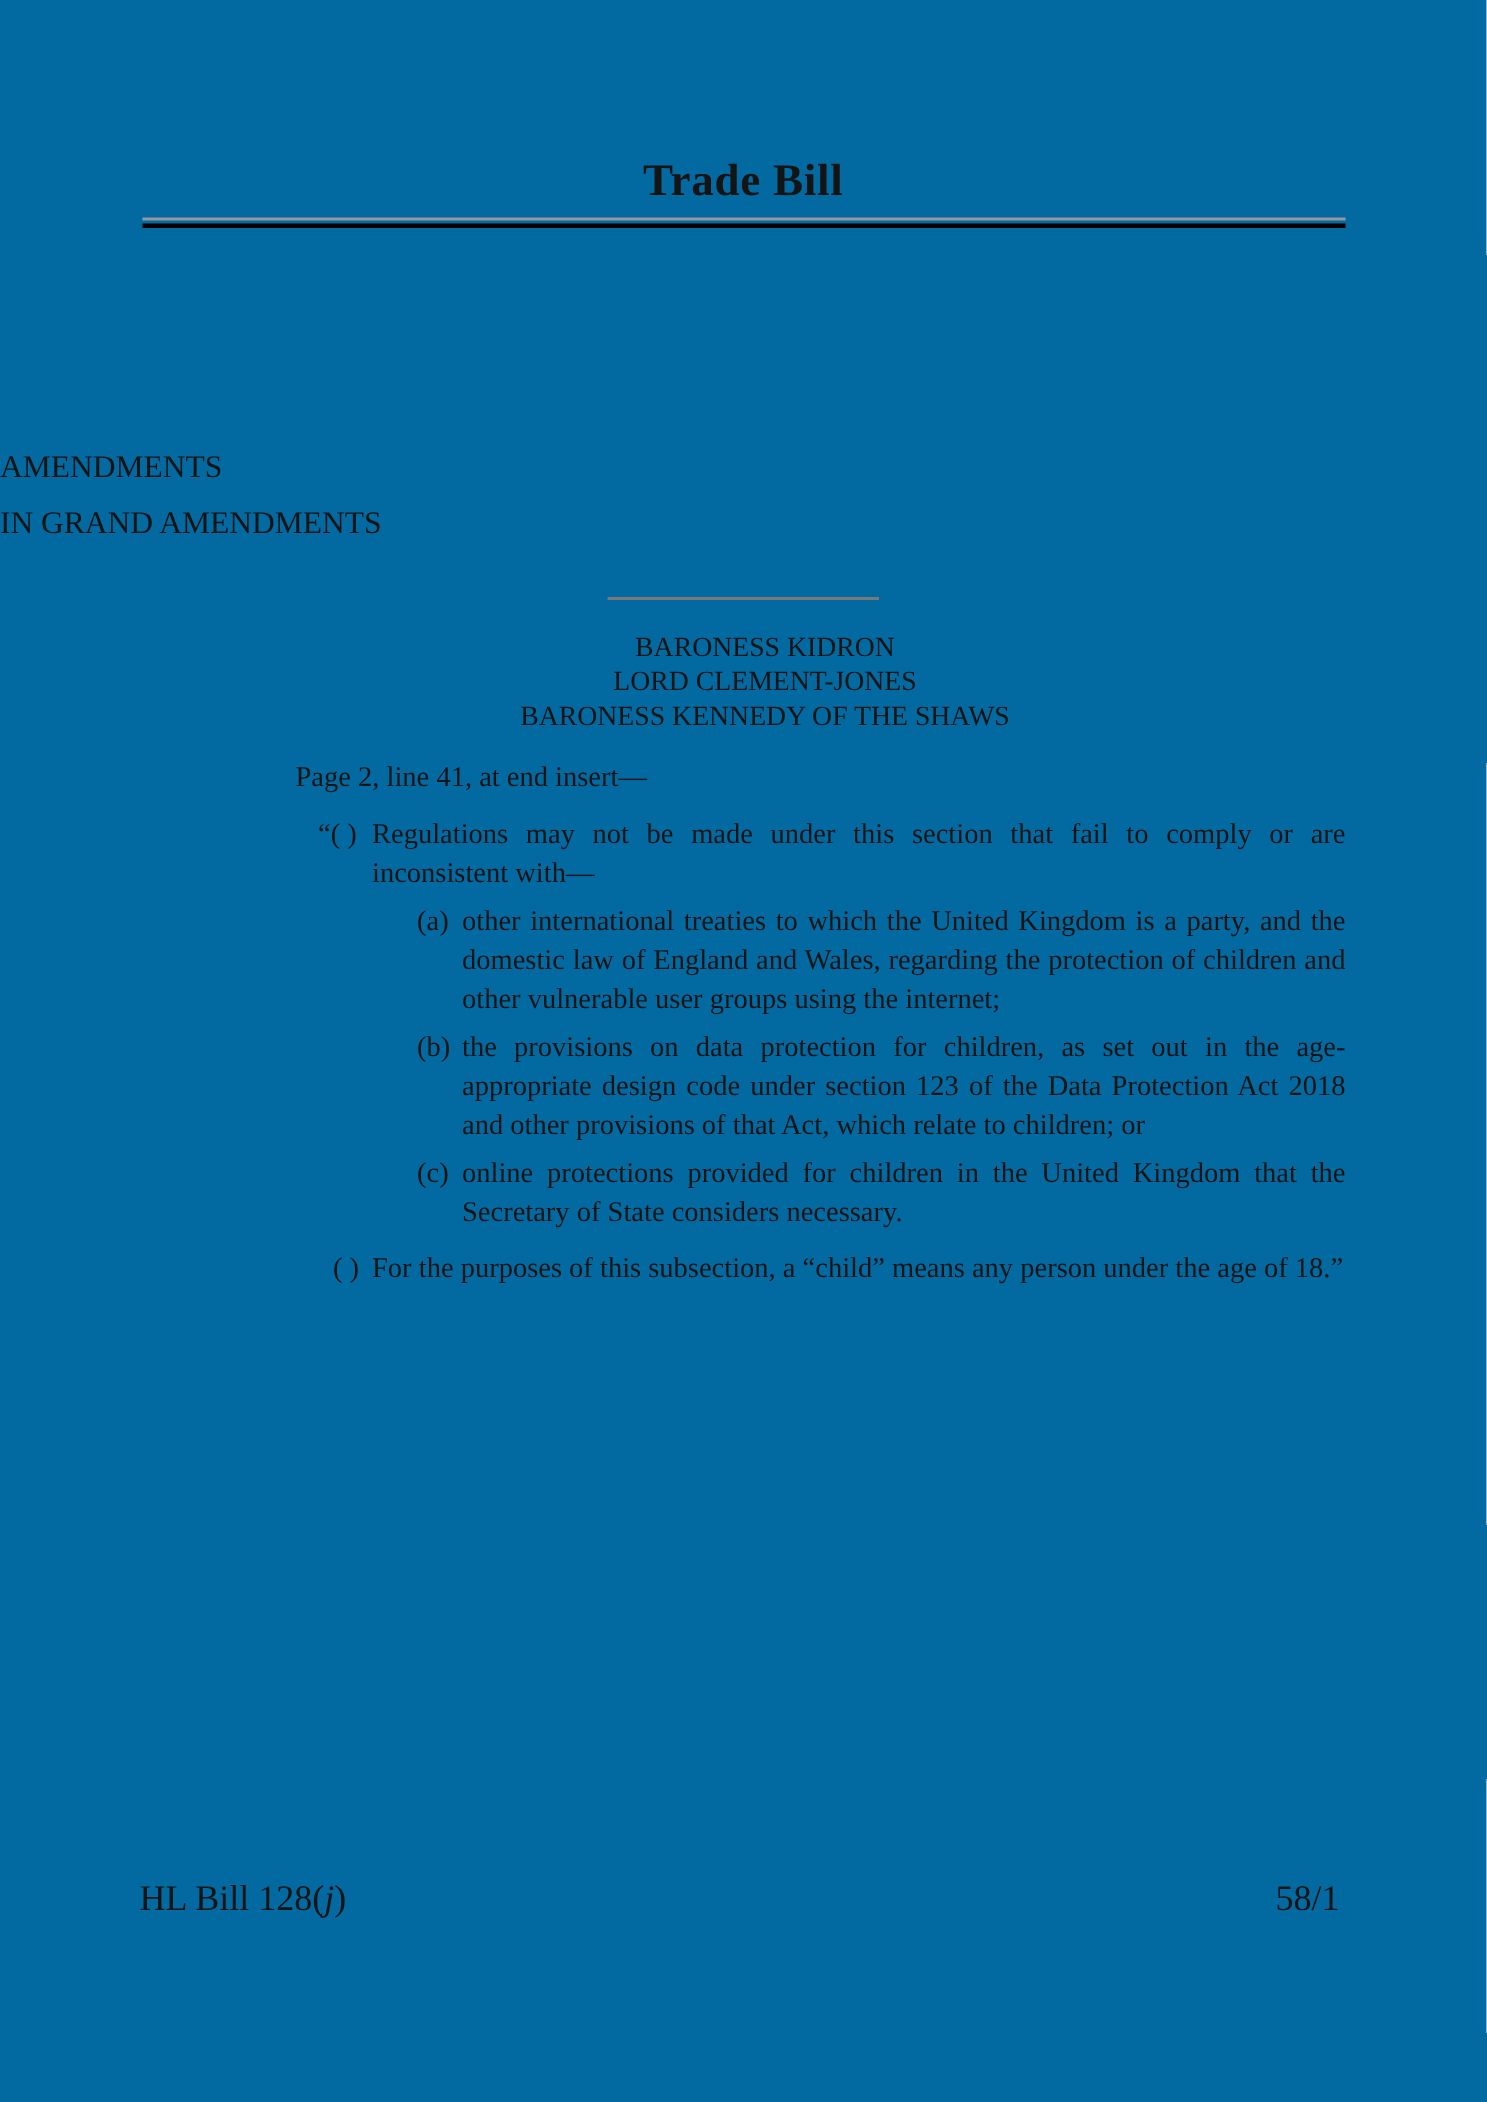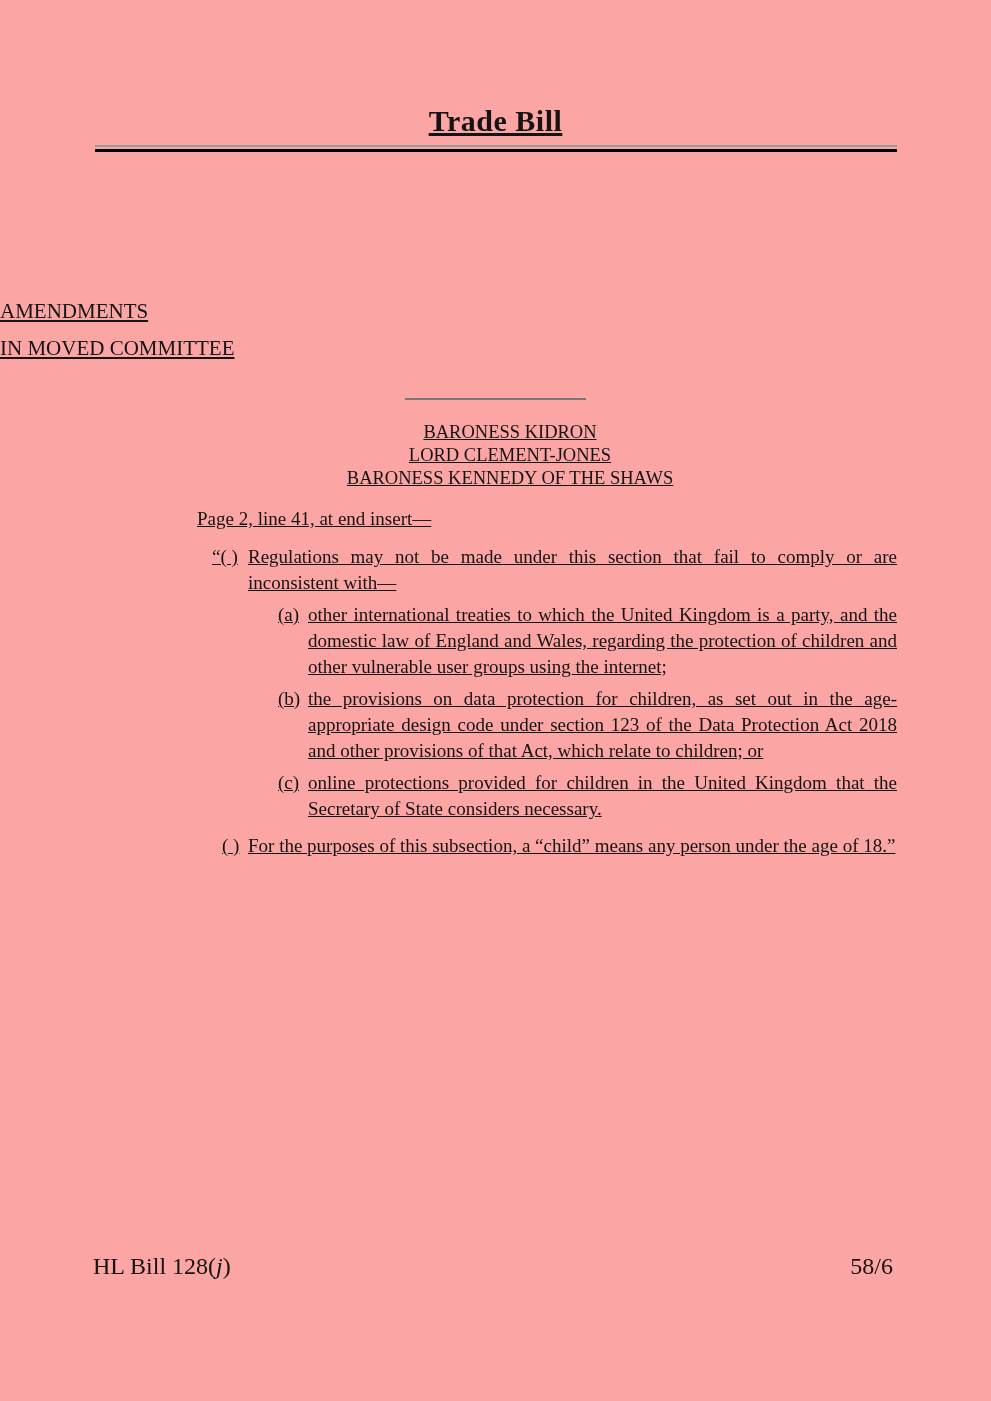--- a/index.html
+++ b/index.html
@@ -4,25 +4,24 @@
 <style>
   html, body {
     margin: 0;
     padding: 0;
     background: #ffffff;
   }
   .page {
     position: relative;
     width: 991px;
     height: 1401px;
-    background: #fca5a5;
+    background: #0369a1;
     color: #141414;
     font-family: "Liberation Serif", "DejaVu Serif", serif;
     overflow: hidden;
-    text-decoration: underline;
   }
 
   
   .title-wrap {
     padding-top: 104px;
     text-align: center;
   }
   .bill-title {
     margin: 0;
     font-size: 30px;
@@ -127,21 +126,21 @@
   <div class="title-wrap">
     <h1 class="bill-title">Trade Bill</h1>
   </div>
   <div class="double-rule">
     <div class="thin"></div>
     <div class="thick"></div>
   </div>
 
   <div class="amendments-heading">
     <div class="hline">AMENDMENTS</div>
-    <div class="hline">IN MOVED COMMITTEE</div>
+    <div class="hline">IN GRAND AMENDMENTS</div>
   </div>
 
   <div class="section-divider"></div>
 
 
   <div class="sponsors">
     <div>BARONESS KIDRON</div>
     <div>LORD CLEMENT-JONES</div>
     <div>BARONESS KENNEDY OF THE SHAWS</div>
   </div>
@@ -172,16 +171,16 @@
 
     <div class="row l1 no-quote mt-close">
       <span class="marker">( )</span>
       <div class="text">For the purposes of this subsection, a “child” means any person under the age of 18.”</div>
     </div>
 
   </div>
 
   <div class="page-footer">
     <div><span>HL Bill 128(</span><span class="it">j</span><span>)</span></div>
-    <div>58/6</div>
+    <div>58/1</div>
   </div>
 
 </div>
 
 </body></html>

